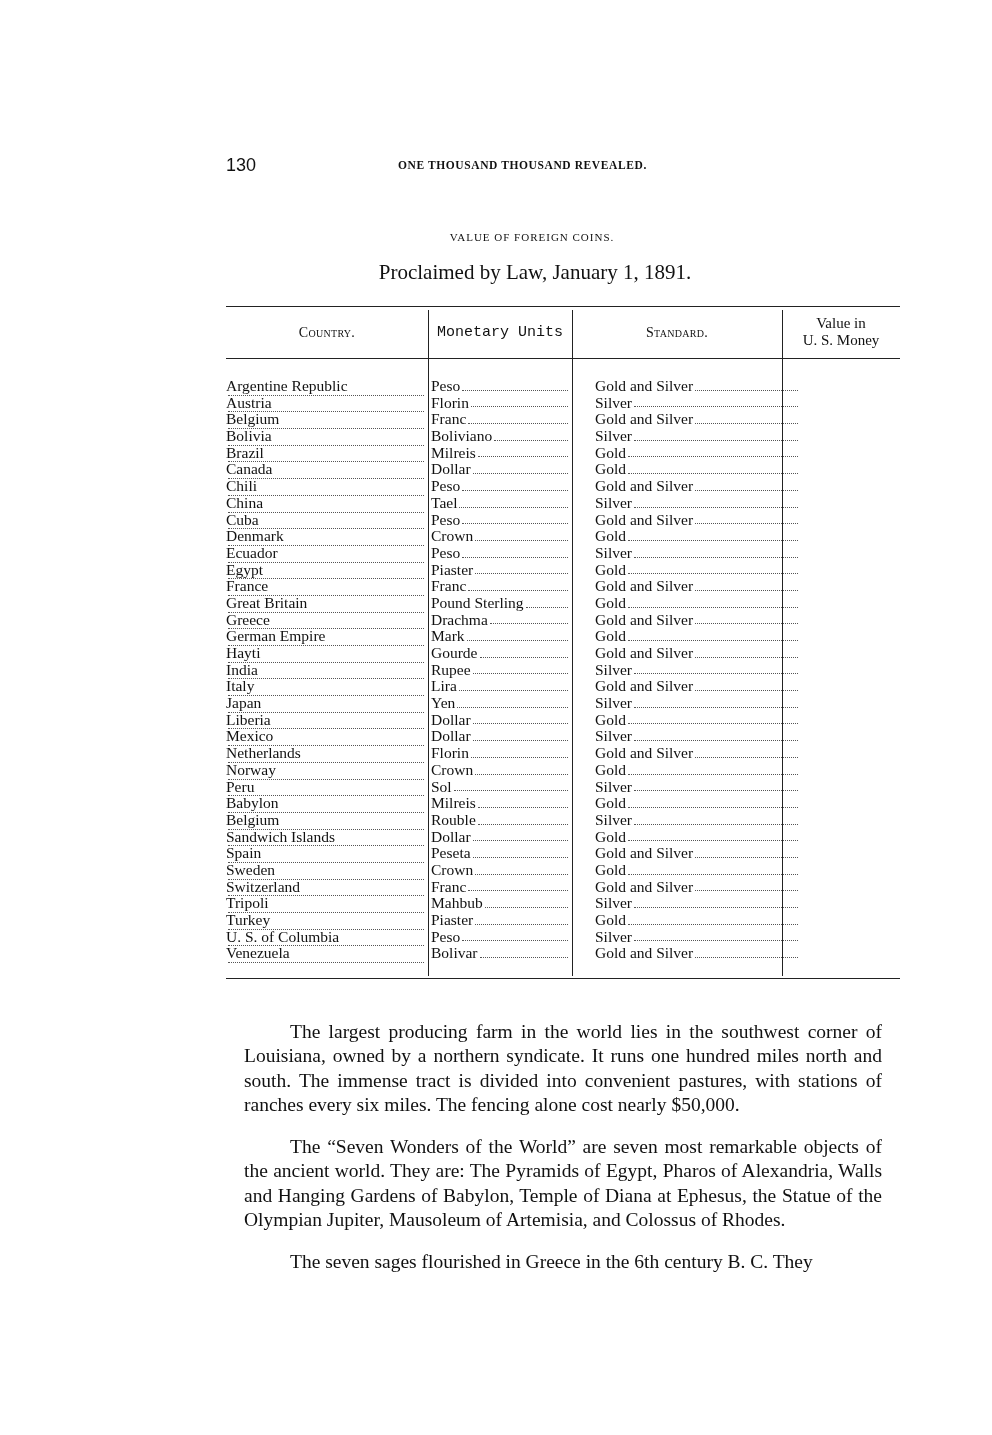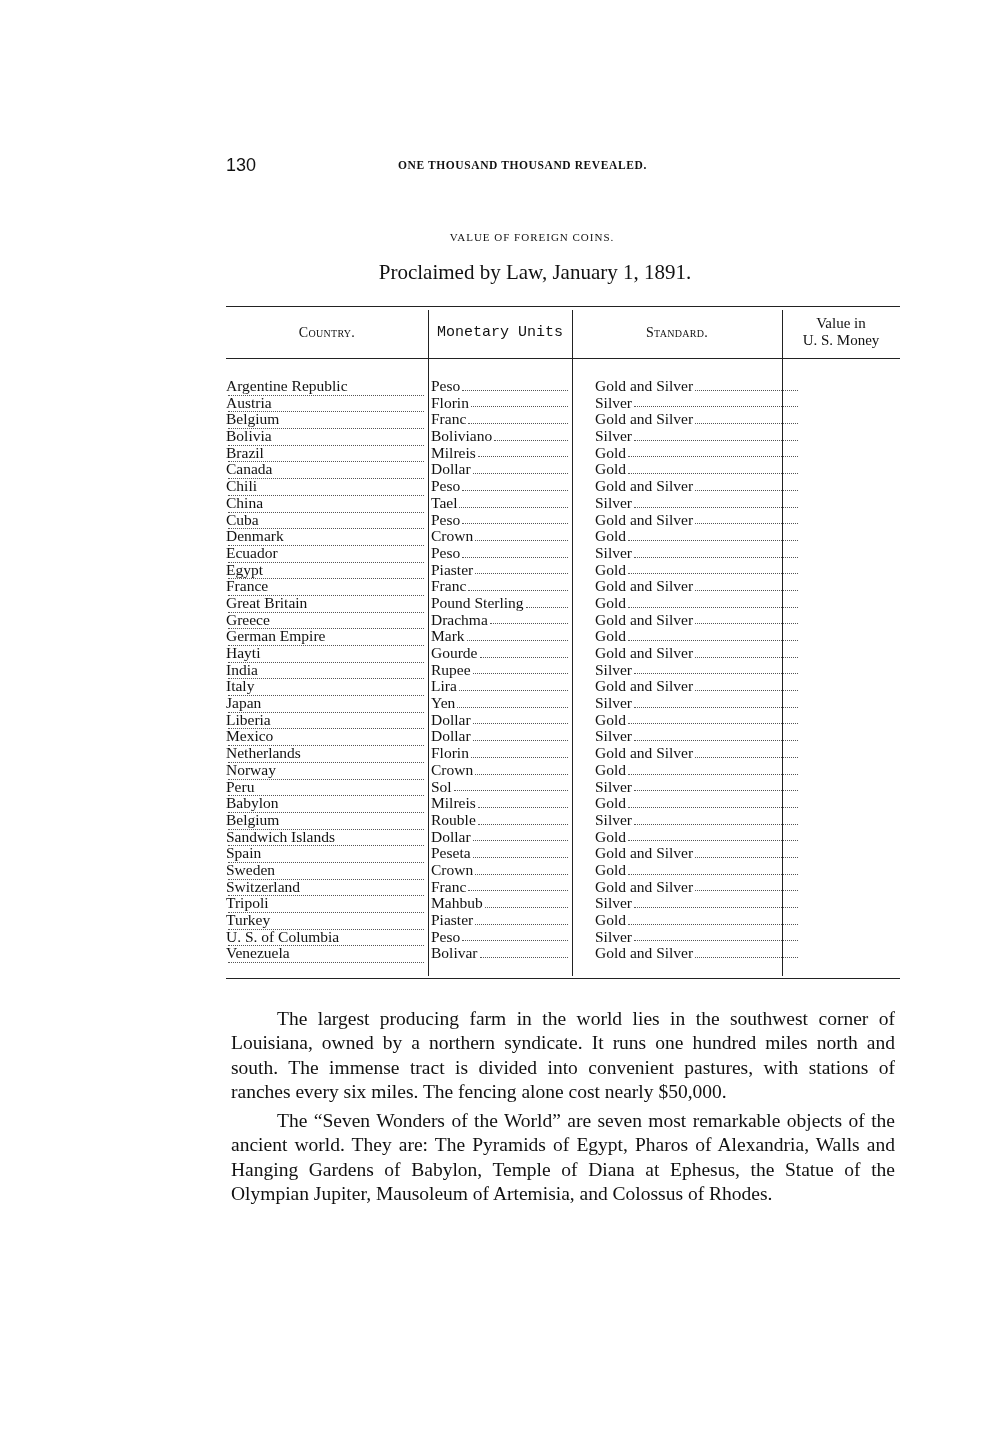--- a/index.html
+++ b/index.html
@@ -22,21 +22,21 @@
   .cell .leader { flex: 1 1 auto; border-bottom: 1px dotted #555; margin: 0 1px 4px 2px; }
   .c-country { left: 0; width: 199px; flex-direction: column; }
   .c-unit { left: 205px; width: 138px; justify-content: center; }
   .c-standard { left: 350px; width: 204px; margin-left: 19px; }
   .c-value { left: 565px; width: 110px; font-family: "Liberation Serif", serif; }
   .c-value .dollar { position: absolute; left: 0; width: 12px; font-weight: bold; }
   .c-value .whole { position: absolute; left: 16px; width: 24px; text-align: right; }
   .c-value .frac { position: absolute; left: 68px; }
 
   .body-text { position: absolute; left: 226px; top: 1002px; width: 674px; font-family: "Liberation Serif", serif; font-size: 19.5px; line-height: 24.3px; text-align: justify; }
-  .body-text p { margin: 5px; text-indent: 46px; }
+  .body-text p { margin: 18px; text-indent: 46px; }
 </style>
 </head>
 <body>
 
 <div class="running-head">
   <span class="page-num">130</span>
   <span class="head-title">ONE THOUSAND THOUSAND REVEALED.</span>
 </div>
 
 <div class="table-title">VALUE OF FOREIGN COINS.</div>
@@ -692,13 +692,14 @@
           <span class="dollar"></span>
           <span class="whole"></span>
         </div>
       </div>
     </div>
 </div>
 
 <div class="body-text">
   <p>The largest producing farm in the world lies in the southwest corner of Louisiana, owned by a northern syndicate. It runs one hundred miles north and south. The immense tract is divided into convenient pastures, with stations of ranches every six miles. The fencing alone cost nearly $50,000.</p>
   <p>The “Seven Wonders of the World” are seven most remarkable objects of the ancient world. They are: The Pyramids of Egypt, Pharos of Alexandria, Walls and Hanging Gardens of Babylon, Temple of Diana at Ephesus, the Statue of the Olympian Jupiter, Mausoleum of Artemisia, and Colossus of Rhodes.</p>
+  <p style="text-align:left;">The seven sages flourished in Greece in the 6th century B. C. They</p>
 </div>
 
 </body></html>

